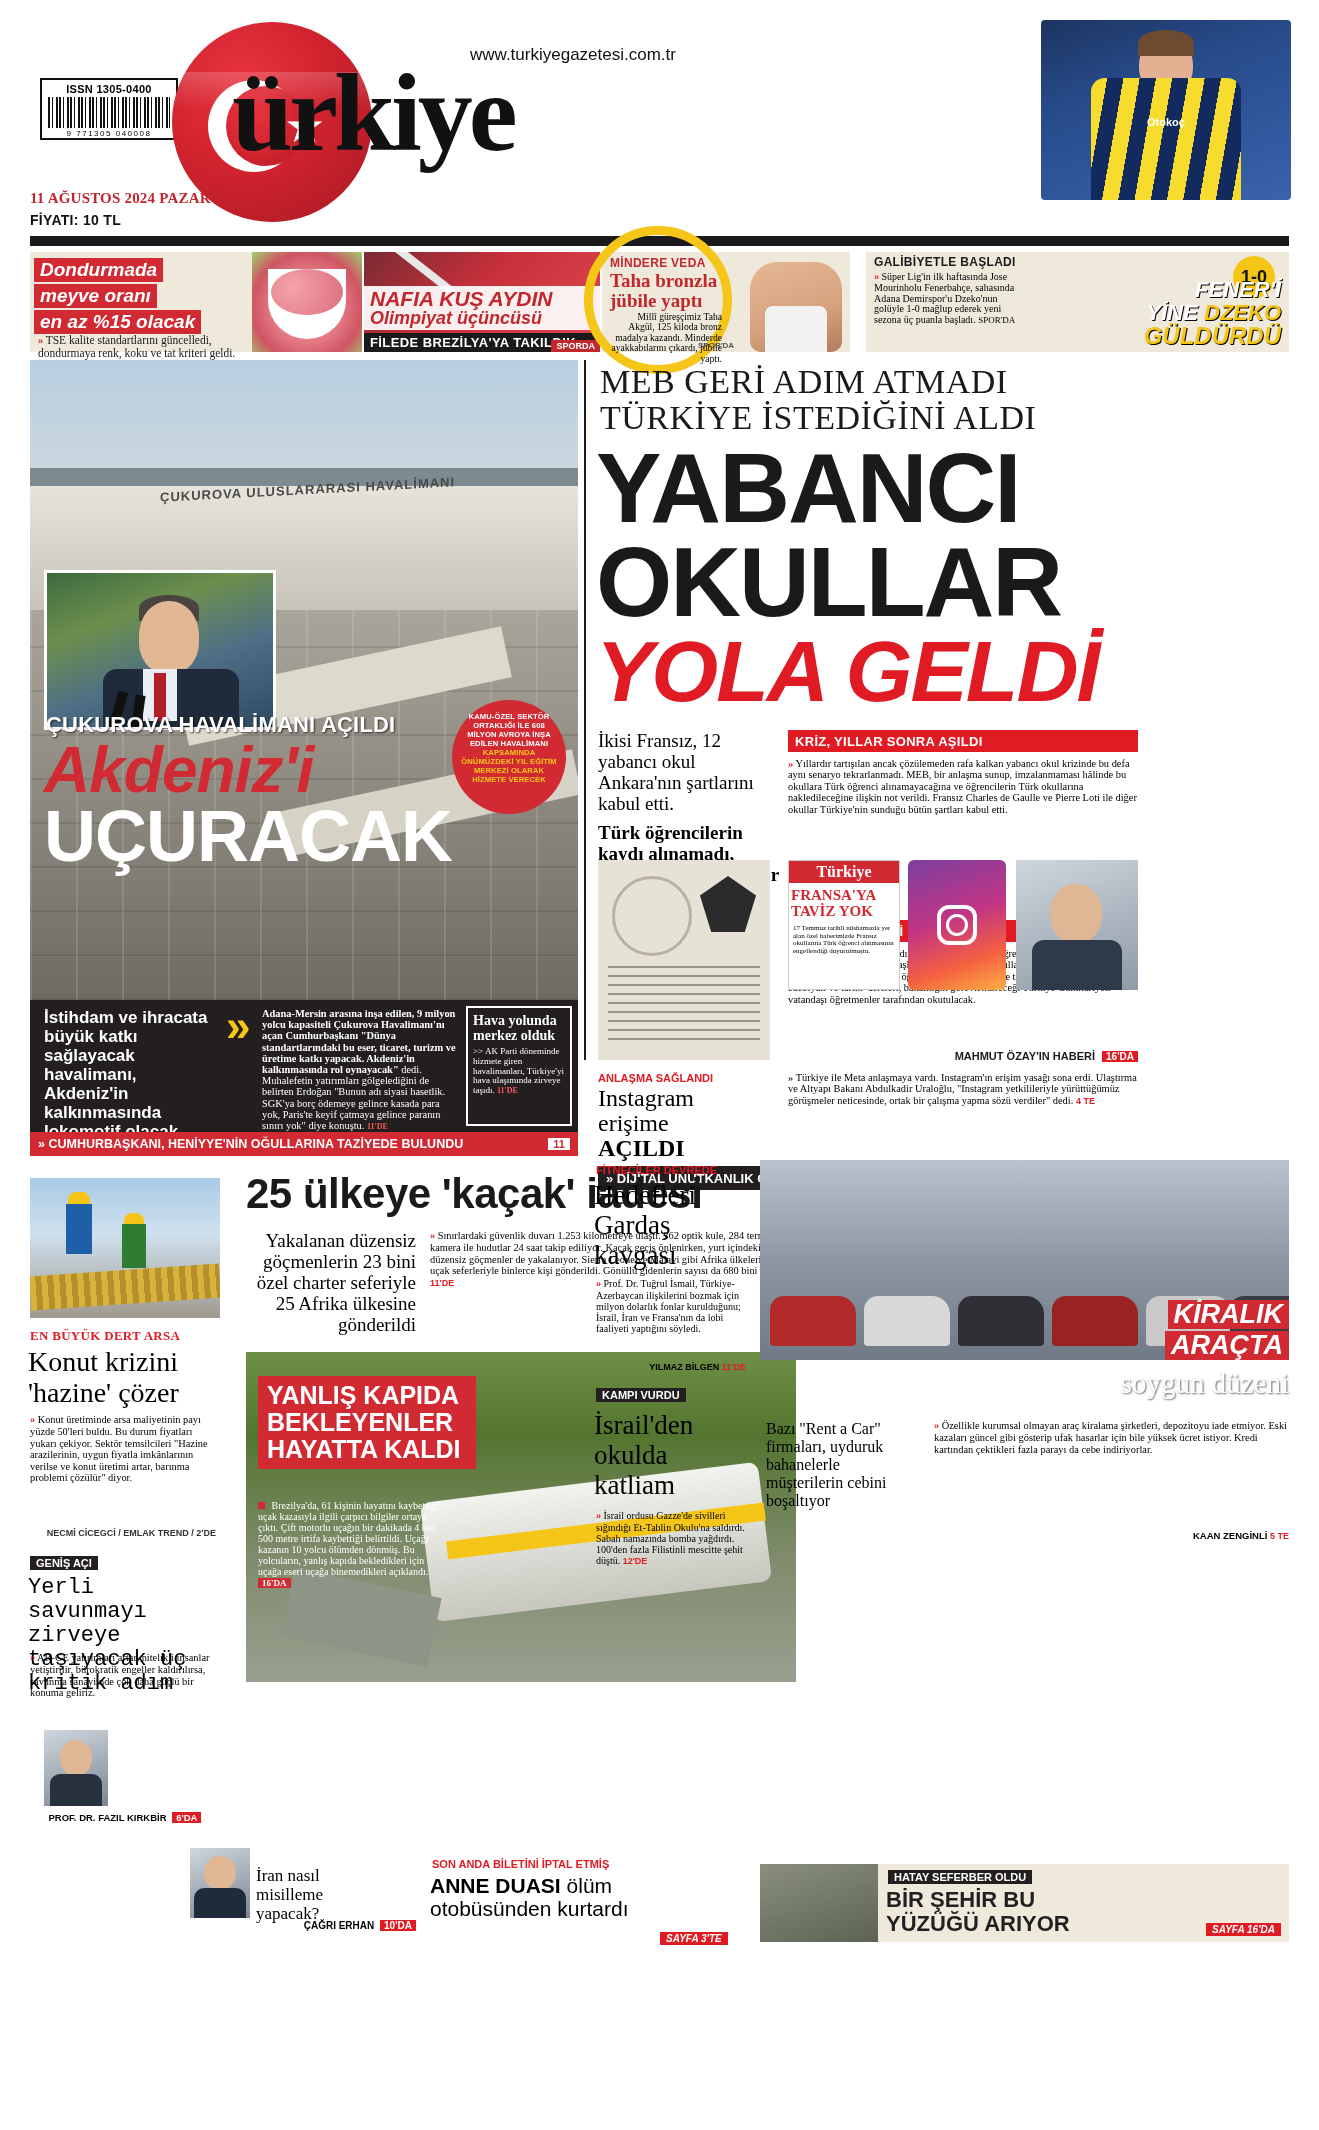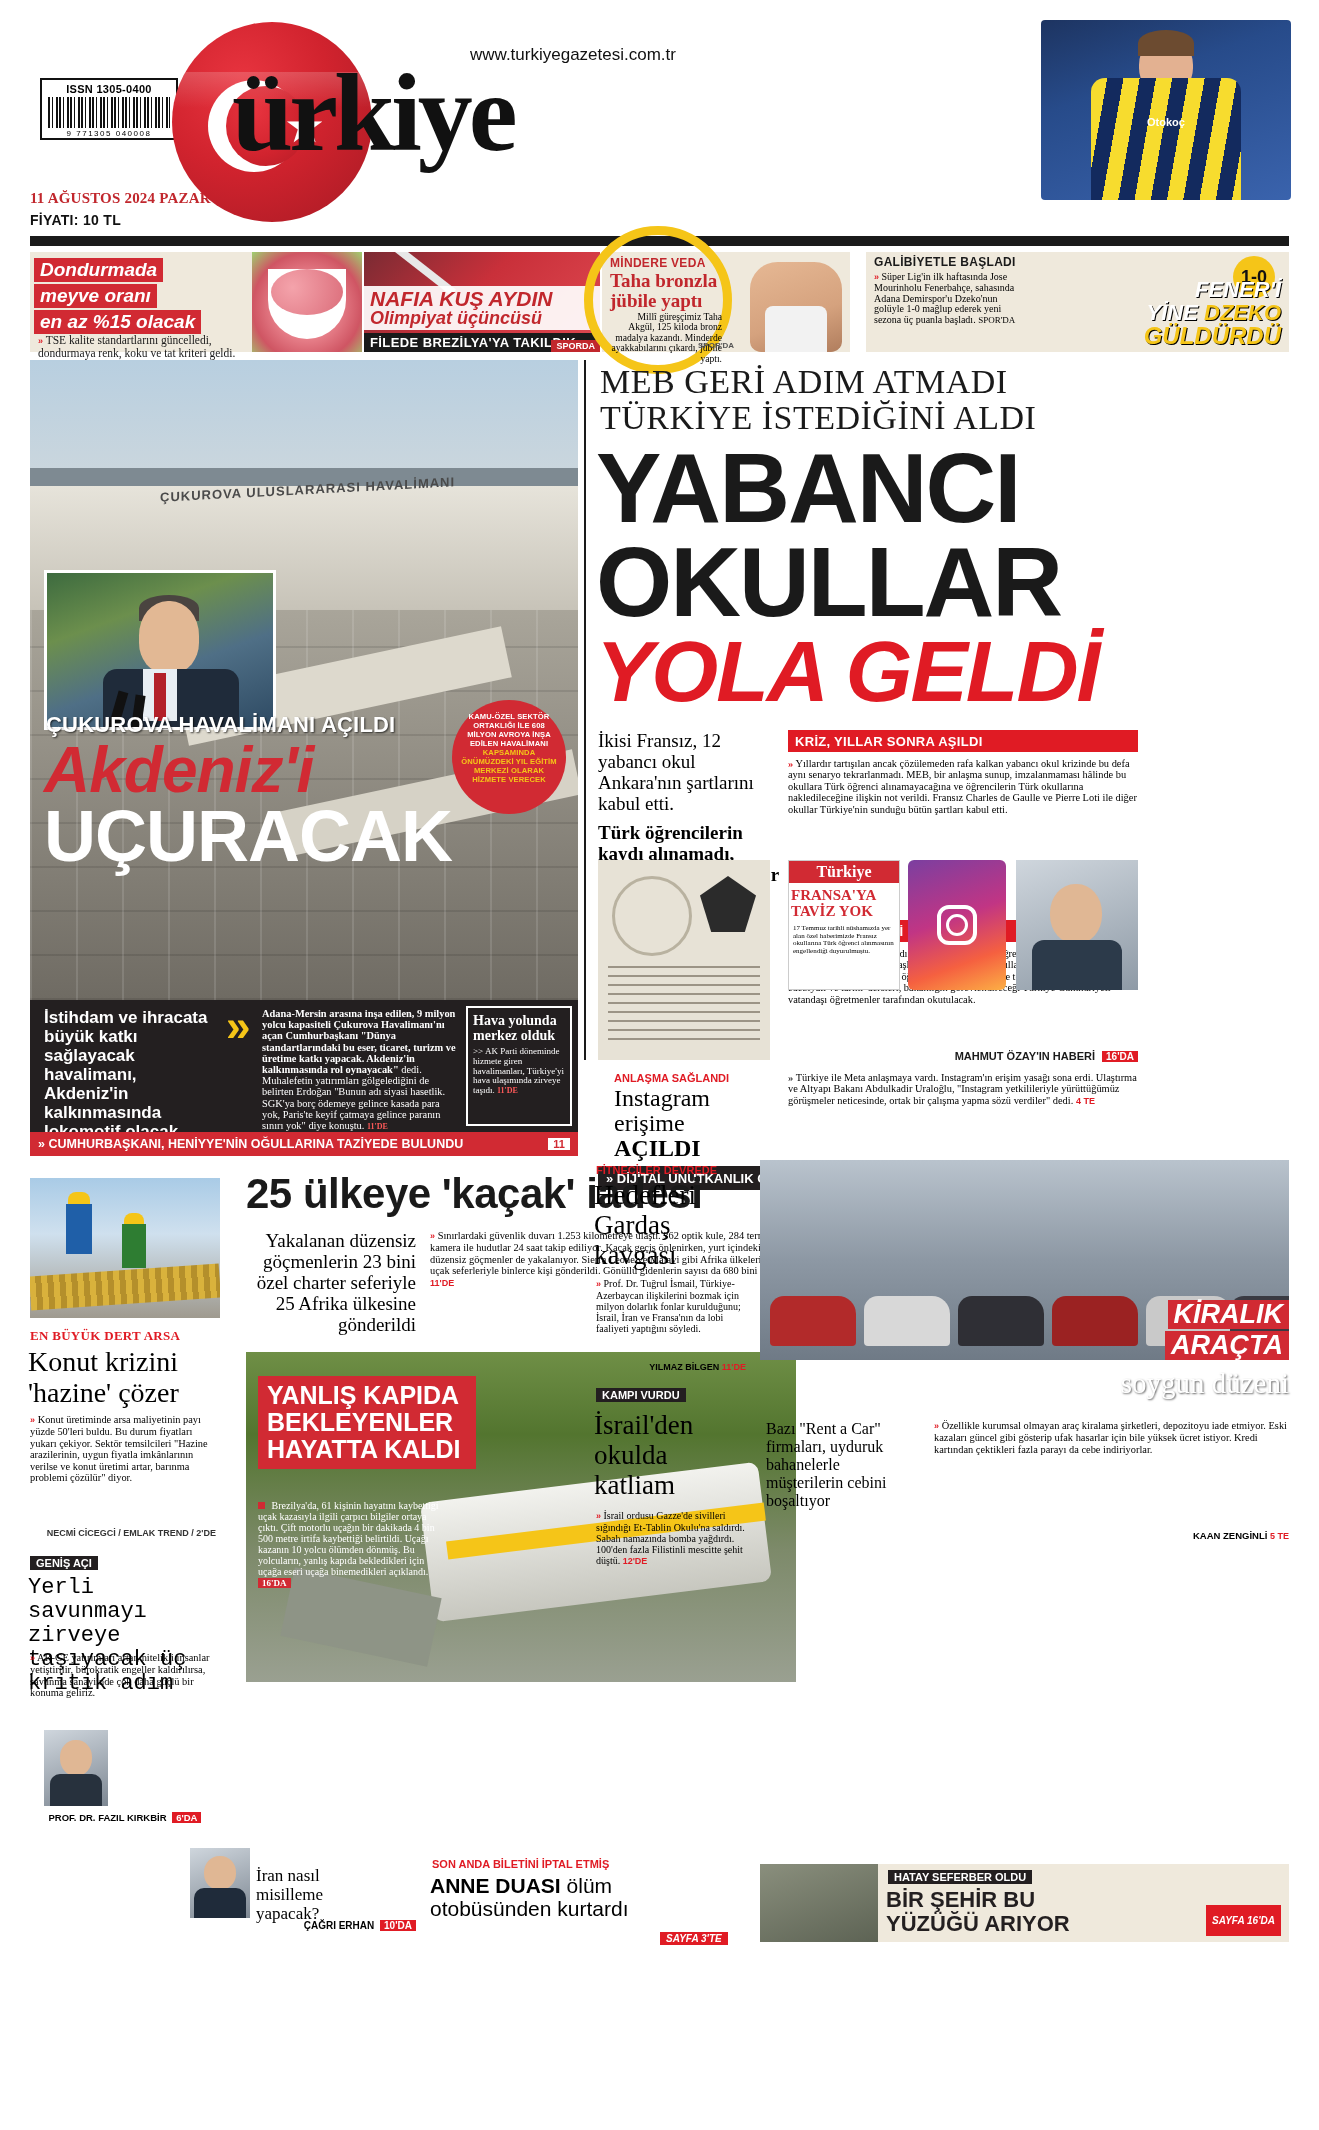--- a/index.html
+++ b/index.html
@@ -216,21 +216,21 @@
     background:linear-gradient(160deg,#7b3fa0 0%,#c13584 45%,#f56040 75%,#fcaf45 100%); border-radius:6px; }
   .insta-glyph { position:absolute; left:50%; top:50%; transform:translate(-50%,-50%); width:40px; height:40px;
     border:4px solid #fff; border-radius:12px; }
   .insta-glyph:after { content:""; position:absolute; left:50%; top:50%; transform:translate(-50%,-50%); width:16px; height:16px; border:3px solid #fff; border-radius:50%; }
 
   .man-photo { position:absolute; left:424px; top:500px; width:122px; height:130px;
     background:linear-gradient(160deg,#cfd6dd,#8e9aa6); }
   .man-head { position:absolute; left:34px; top:24px; width:52px; height:60px; background:#e0b794; border-radius:48%; }
   .man-body { position:absolute; left:16px; top:80px; width:90px; height:50px; background:#2c3a4a; border-radius:12px 12px 0 0; }
 
-  .anlasma { position:absolute; left:6px; top:712px; width:172px;margin-left:16px; }
+  .anlasma { position:absolute; left:6px; top:712px; width:172px; }
   .anlasma-lbl { color:#e01b24; font-family:"Liberation Sans", sans-serif; font-weight:700; font-size:11px; }
   .anlasma-h { font-family:"Liberation Serif", serif; font-size:24px; line-height:25px; margin-top:2px; }
   .anlasma-h b { font-weight:700; }
   .insta-body { position:absolute; left:196px; top:712px; width:350px; font-size:10.4px; line-height:11.4px; }
 
   .dijital-bar { position:absolute; left:6px; top:806px; width:540px; height:24px; background:#231f20; color:#fff;
     display:flex; align-items:center; padding:0 8px; font-family:"Liberation Sans", sans-serif; font-weight:700; font-size:13px; }
   .dijital-bar .tek { margin-left:auto; background:#e01b24; padding:1px 6px; font-size:11px; }
   .dijital-bar .pg4 { background:#f5c518; color:#231f20; padding:1px 5px; margin-left:4px; font-size:11px; }
 
@@ -307,21 +307,21 @@
   .soygun { position:absolute; left:950px; top:1368px; width:339px; text-align:right;
     font-family:"Liberation Serif", serif; font-size:29px; line-height:31px; color:#fff; text-shadow:1px 1px 2px rgba(0,0,0,.6); }
   .rent-body { position:absolute; left:766px; top:1420px; width:150px; font-family:"Liberation Serif", serif; font-size:16px; line-height:18px; }
   .ozel-body { position:absolute; left:934px; top:1420px; width:355px; font-size:10.4px; line-height:11.4px; }
   .kaan { position:absolute; left:934px; top:1530px; width:355px; text-align:right; font-family:"Liberation Sans", sans-serif; font-weight:700; font-size:9.5px; }
 
   .hatay-bar { position:absolute; left:760px; top:1864px; width:529px; height:78px; background:#efe9dc; }
   .hatay-photo { position:absolute; left:0; top:0; width:118px; height:78px; background:linear-gradient(160deg,#8a8f7d,#5d6354); }
   .hatay-lbl { position:absolute; left:128px; top:6px; background:#231f20; color:#fff; font-family:"Liberation Sans", sans-serif; font-weight:700; font-size:11px; padding:1px 6px; }
   .hatay-h { position:absolute; left:126px; top:24px; width:300px; font-family:"Liberation Sans", sans-serif; font-weight:700; font-size:22px; line-height:24px; color:#231f20; }
-  .hatay-pg { position:absolute; right:8px; bottom:6px; background:#e01b24; color:#fff; font-family:"Liberation Sans", sans-serif; font-weight:700; font-size:10px; padding:10px 6px; font-style:italic;margin-left:36px; }
+  .hatay-pg { position:absolute; right:8px; bottom:6px; background:#e01b24; color:#fff; font-family:"Liberation Sans", sans-serif; font-weight:700; font-size:10px; padding:1px 6px; font-style:italic;margin-left:36px; }
 
   .small { font-size:9px; }
   .redref { color:#e01b24; font-weight:700; font-size:9px; font-family:"Liberation Sans", sans-serif; }
 </style>
 </head>
 <body>
 
 <div class="page">
 
   <div class="masthead">

